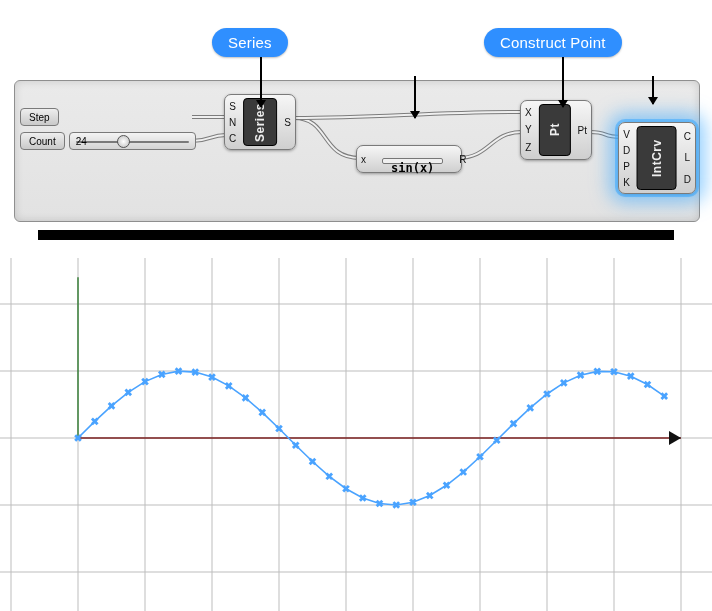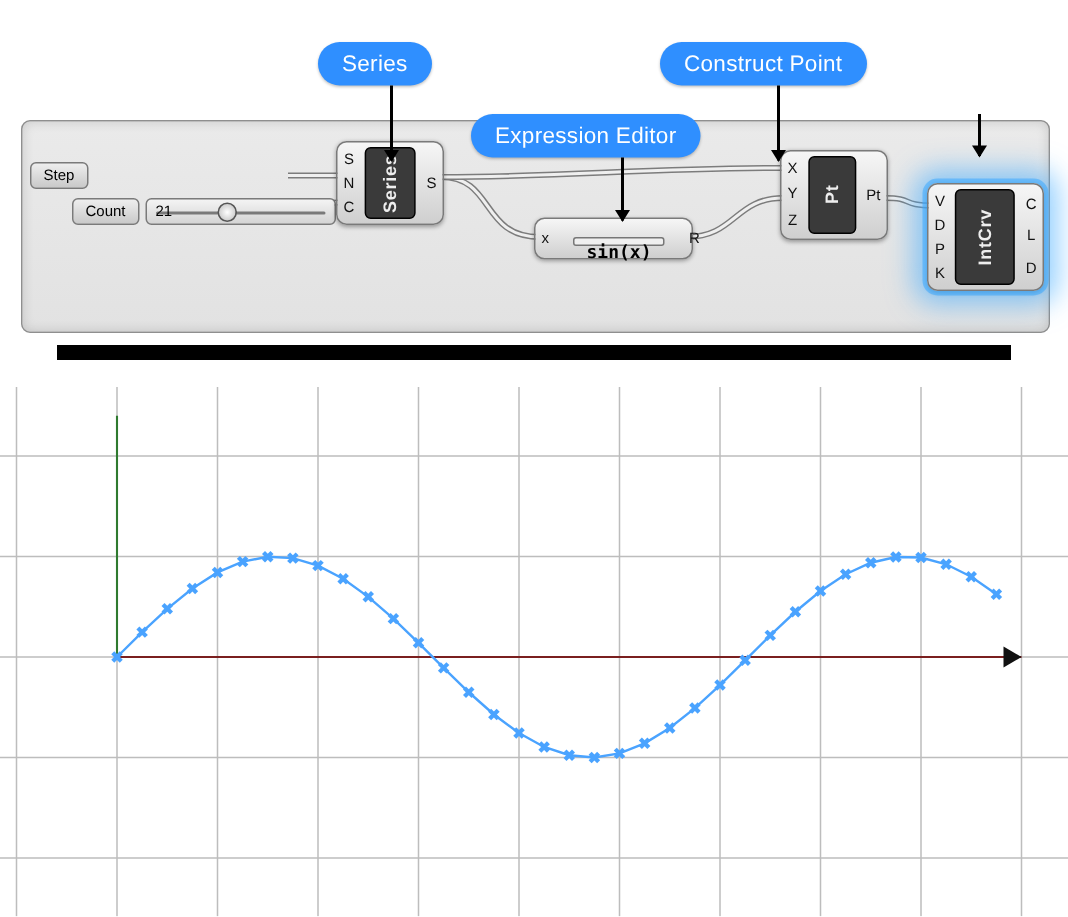--- a/index.html
+++ b/index.html
@@ -69,38 +69,37 @@
 
 <div class="stage">
 
   <div class="canvas-bg"></div>
 
   <div class="callout" style="left:212px;top:28px;">
     <div class="bubble">Series</div>
     <div class="arrow" style="height:50px;margin-left:48px;"></div>
   </div>
   <div class="callout" style="left:314px;top:76px;">
-    <div class="bubble">Expression Editor</div>
     <div class="arrow" style="height:42px;margin-left:100px;"></div>
   </div>
-  <div class="callout" style="left:440px;top:28px;">
+  <div class="callout" style="left:484px;top:28px;">
     <div class="bubble">Construct Point</div>
     <div class="arrow" style="height:50px;margin-left:78px;"></div>
   </div>
   <div class="callout" style="left:606px;top:76px;">
     <div class="arrow" style="height:28px;margin-left:46px;"></div>
   </div>
 
   <div class="slider" style="left:20px;top:108px;">
     <div class="label">Step</div>
   </div>
-  <div class="slider" style="left:20px;top:132px;margin-left:28px;">
+  <div class="slider" style="left:20px;top:132px;">
     <div class="label">Count</div>
     <div class="track">
-      <span class="val">21</span>
+      <span class="val">24</span>
       <div class="line"></div>
       <div class="knob" style="left:38%;"></div>
     </div>
   </div>
 
   <svg class="wires" width="712" height="240">
 
     <path d="M192,117 C210,117 210,117 226,117"></path>
     <path class="dbl" d="M192,117 C210,117 210,117 226,117"></path>
 

